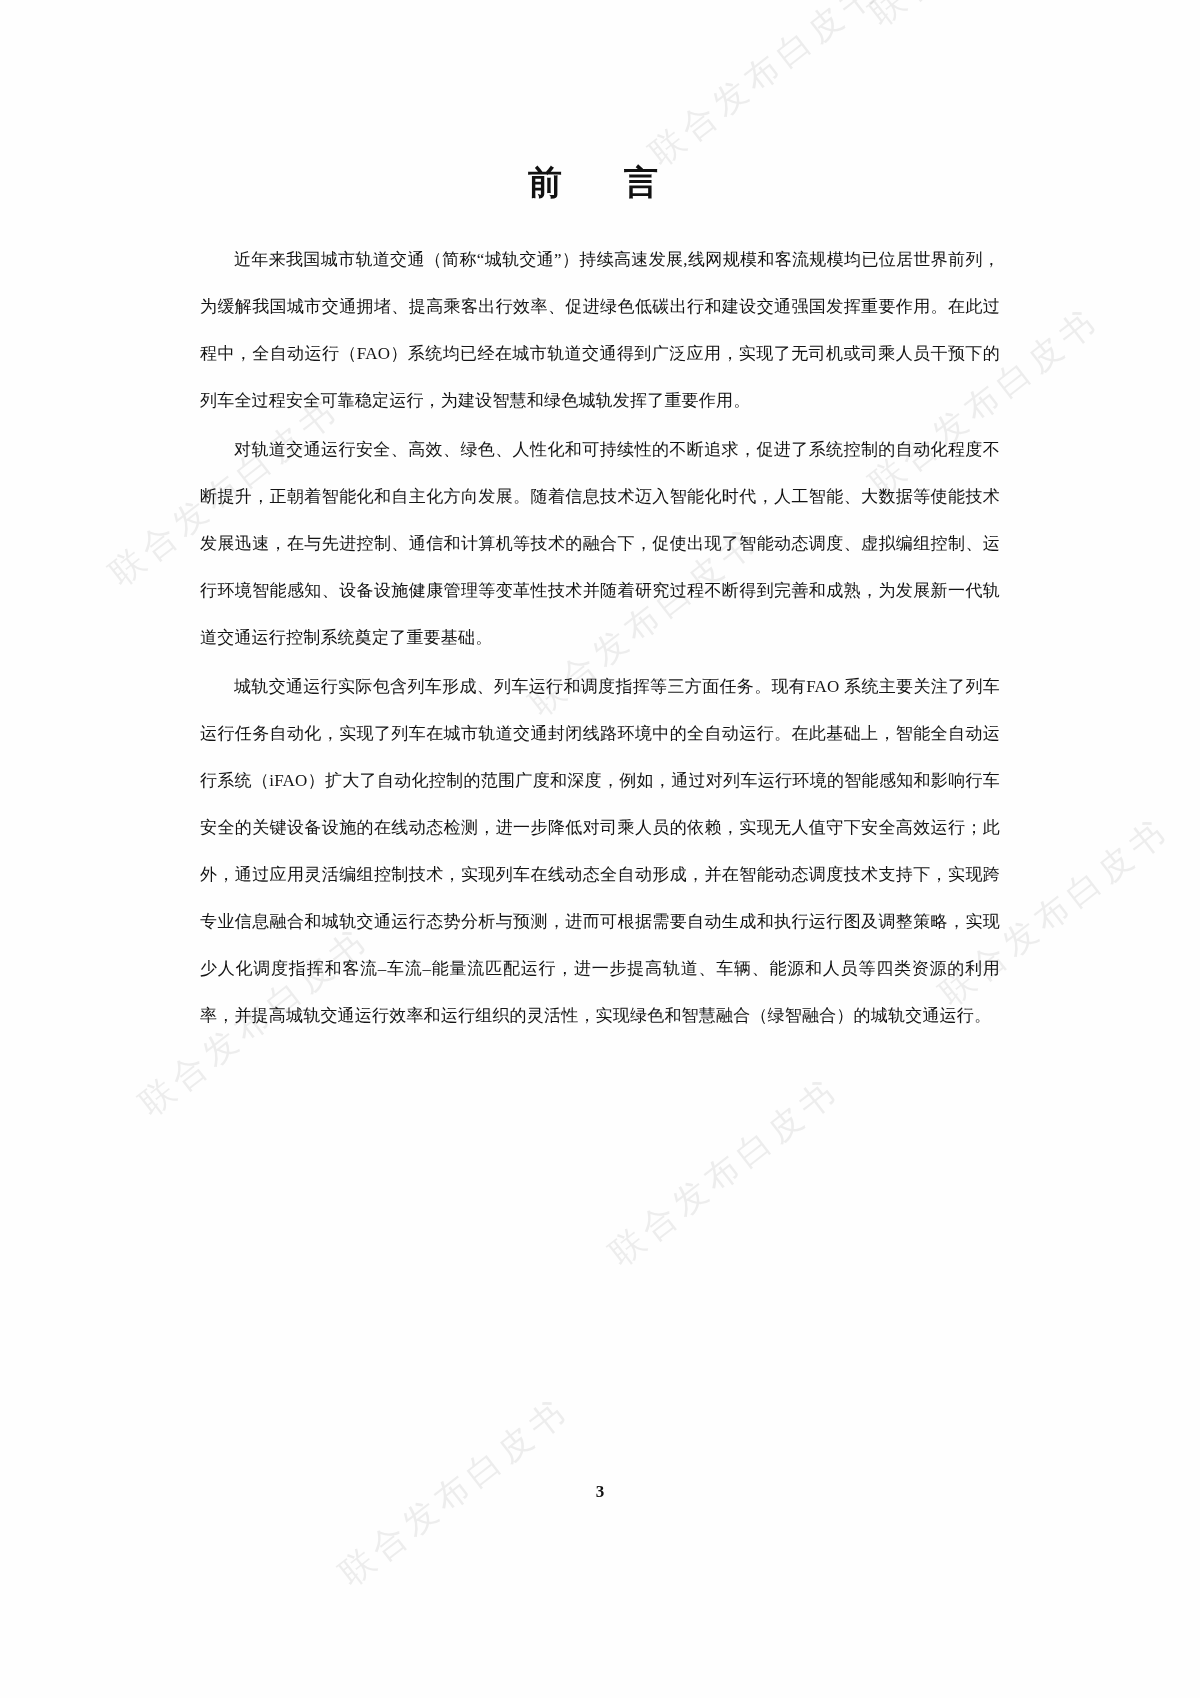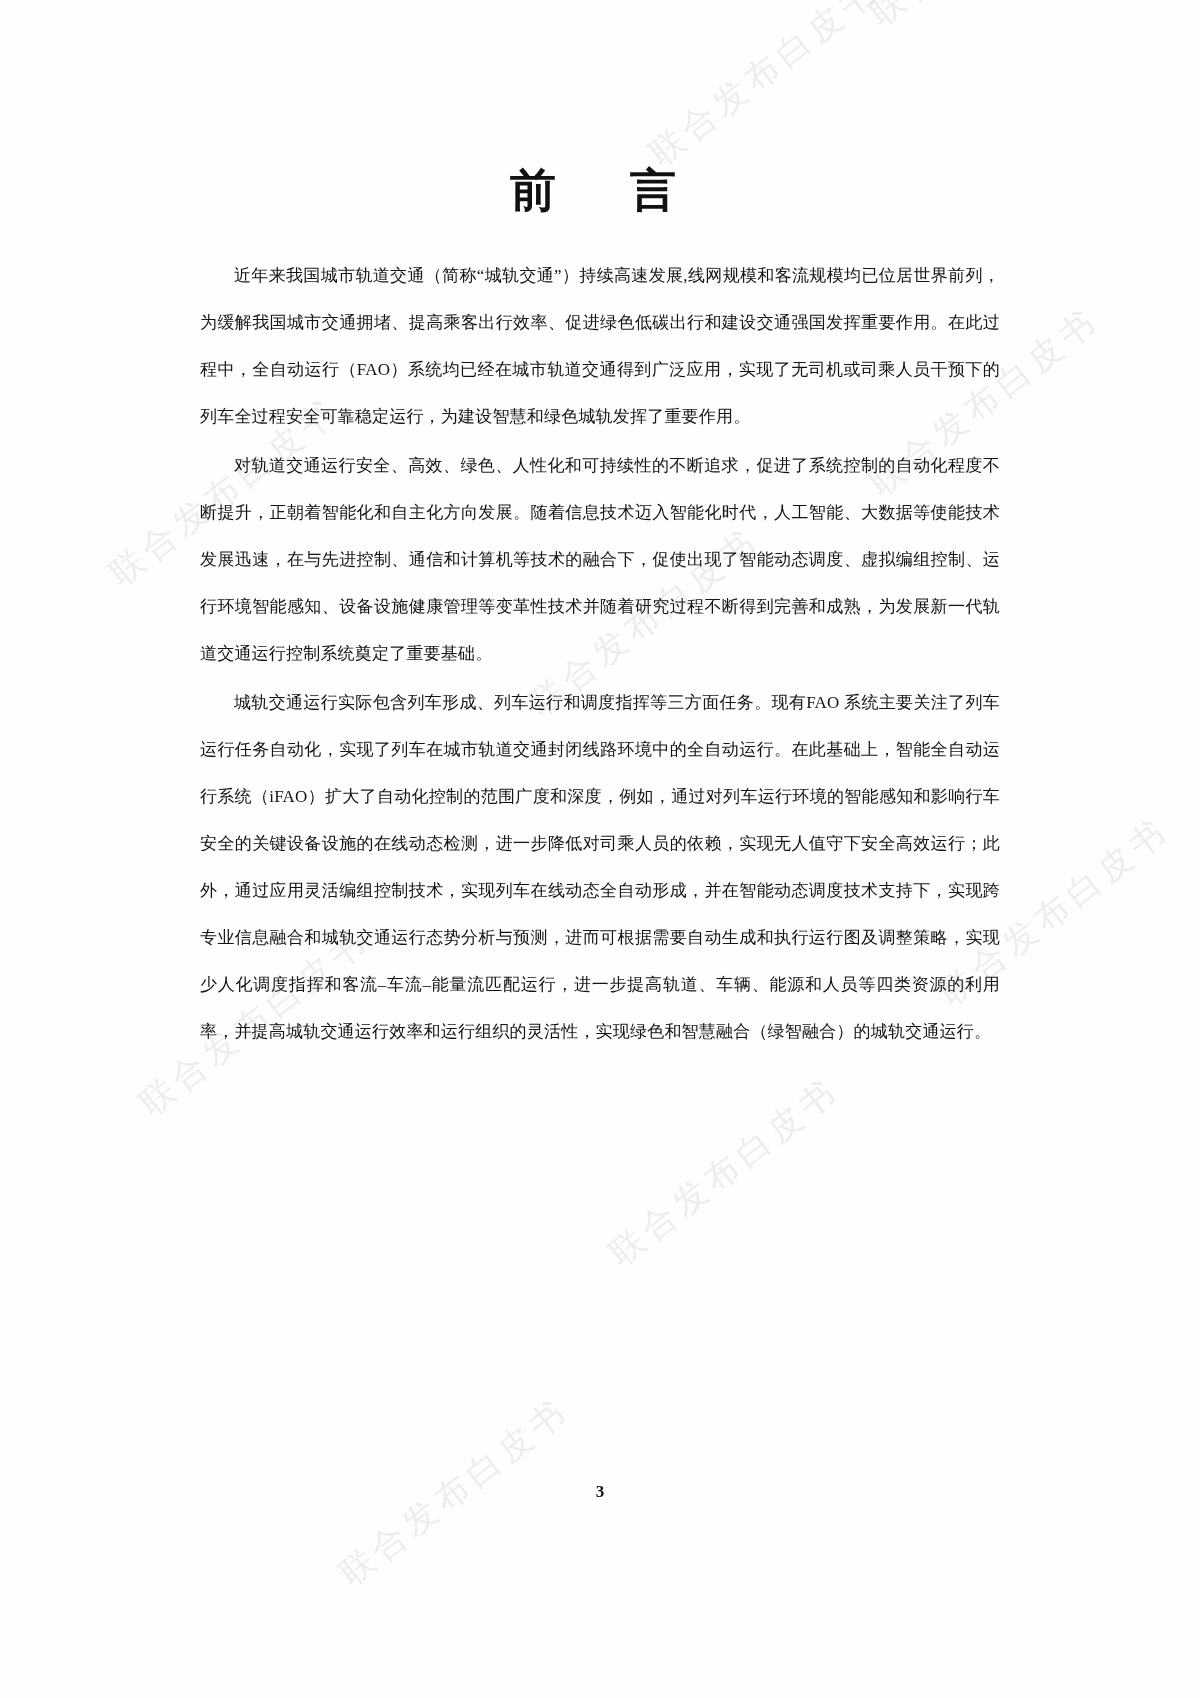--- a/index.html
+++ b/index.html
@@ -44,21 +44,21 @@
   }
 
   .content {
     position: relative;
     z-index: 2;
     padding: 0;
   }
 
   .doc-title {
     text-align: center;
-    font-size: 46px;
+    font-size: 34px;
     font-weight: bold;
     letter-spacing: 14px;
     margin: 0;
     padding-top: 160px;
     color: #111;
     font-family: "Liberation Serif", "DejaVu Serif", serif;
   }
 
   .body-text {
     margin: 0 auto;

